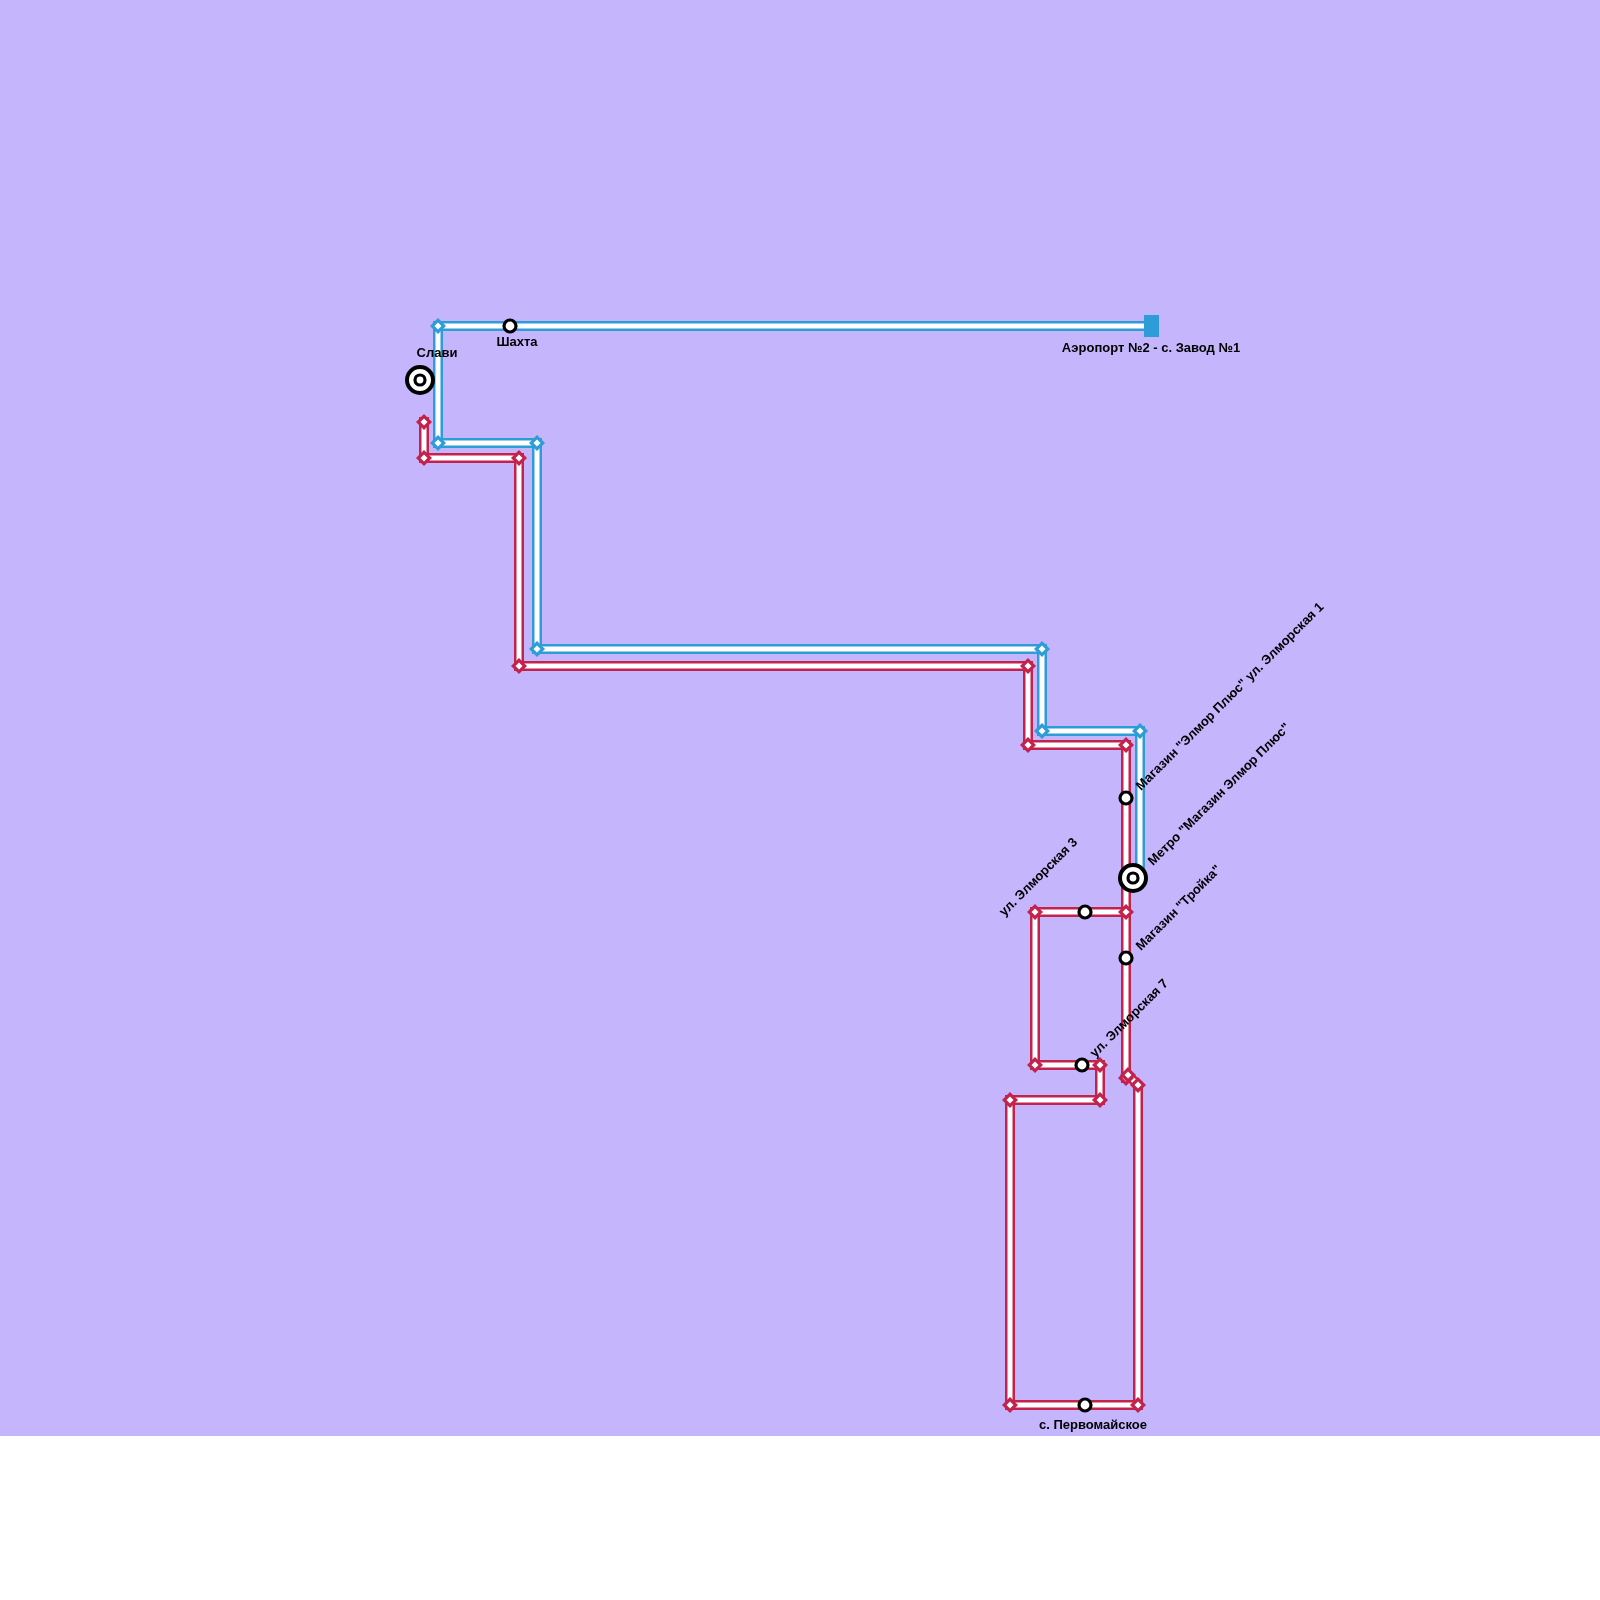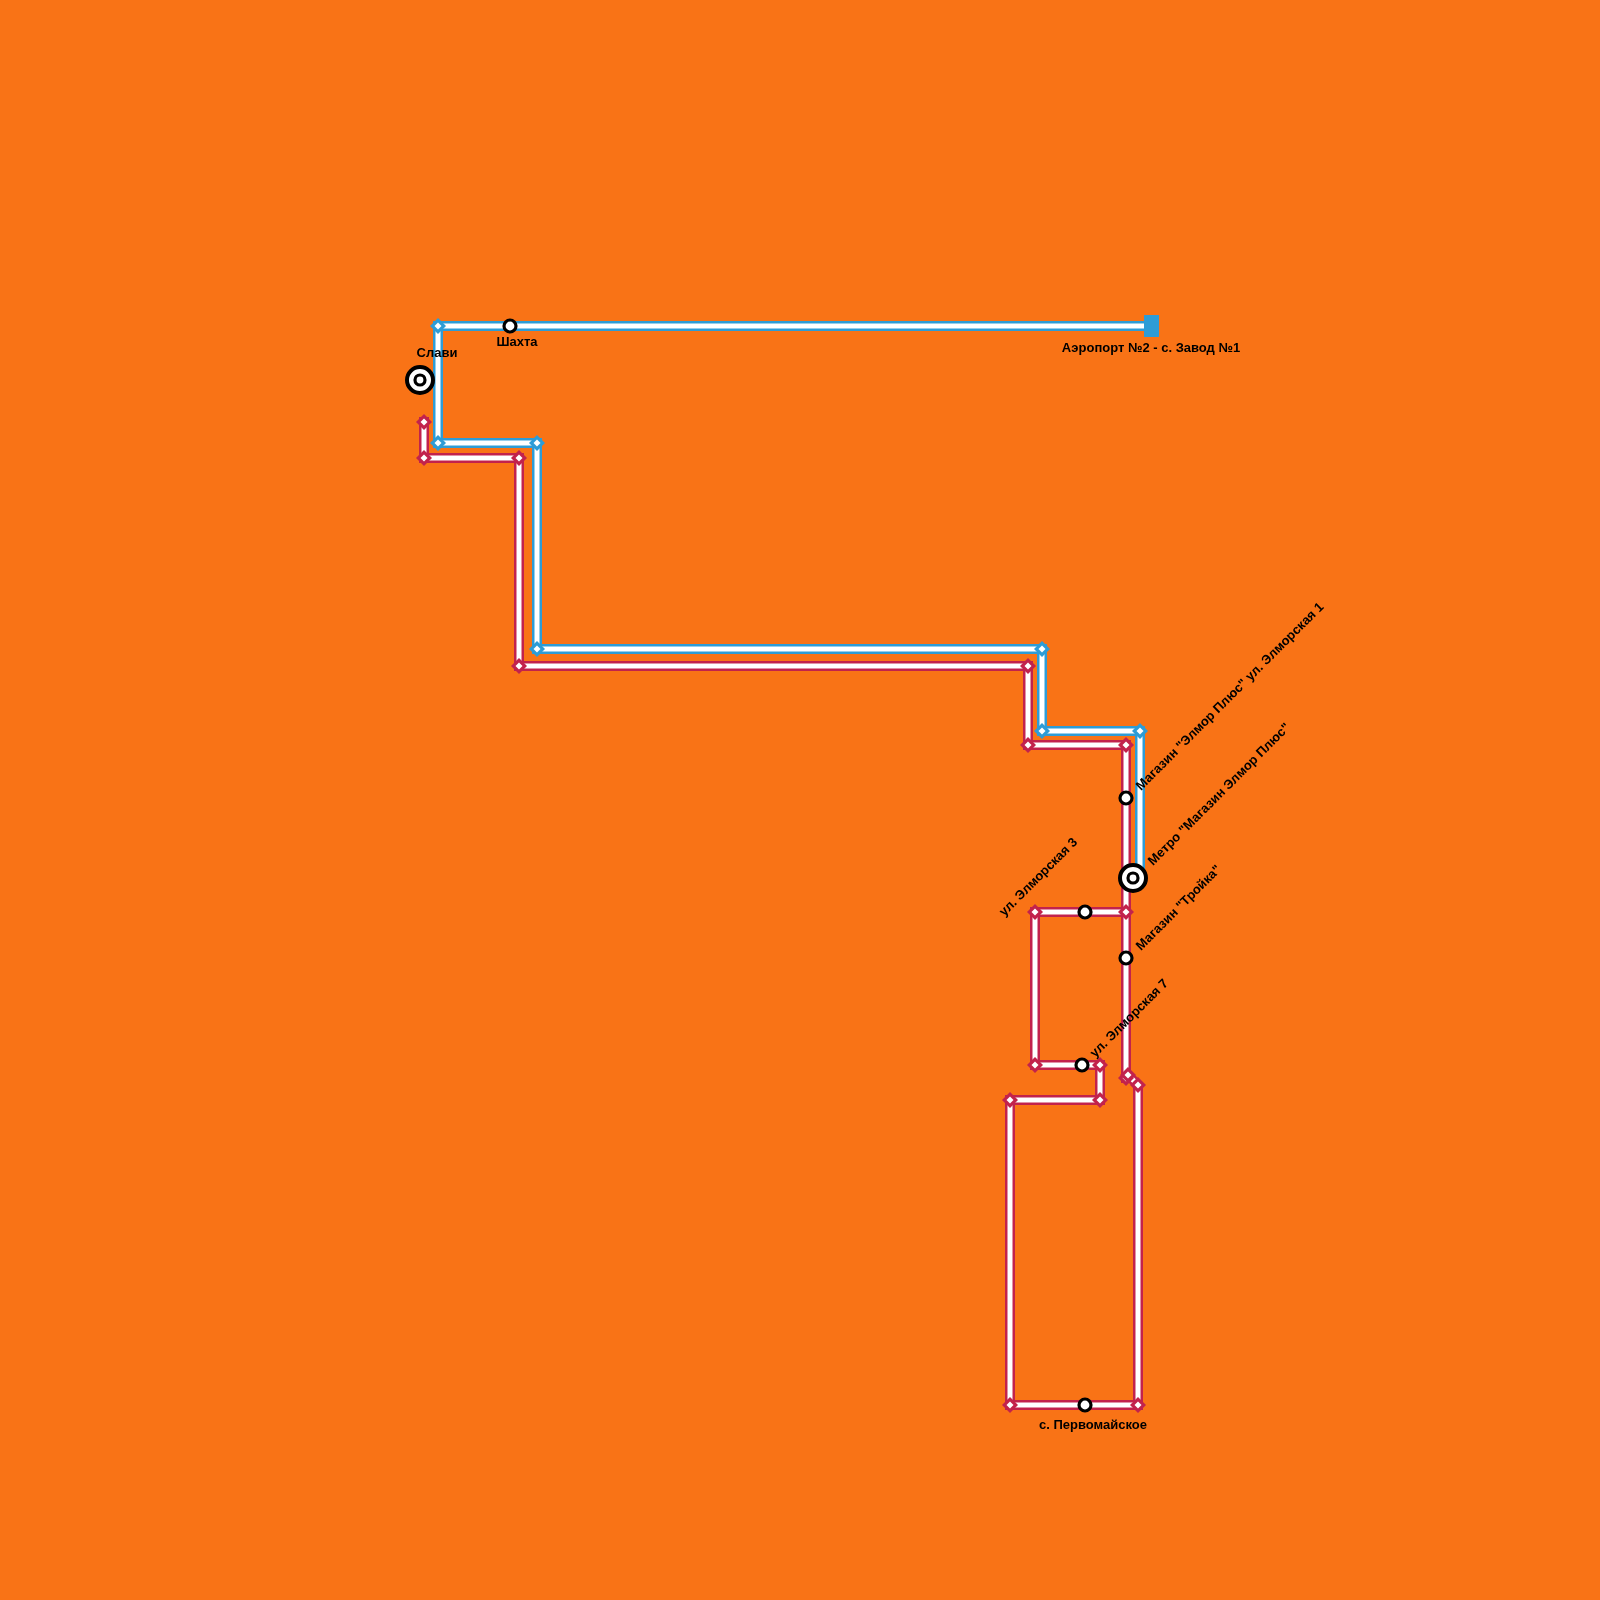--- a/index.html
+++ b/index.html
@@ -2,23 +2,23 @@
 <html><head>
 <meta charset="utf-8">
 <style>
   html, body {
     margin: 0;
     padding: 0;
     background: #ffffff;
   }
   .map-wrap {
     width: 1600px;
-    height: 1600px;
+    height: 1436px;
     position: relative;
-    background: #f97316;
+    background: #c4b5fd;
   }
   svg {
     display: block;
   }
   svg text {
     font-family: "Liberation Sans", sans-serif;
     font-weight: 700;
   }
 </style>
 </head>

